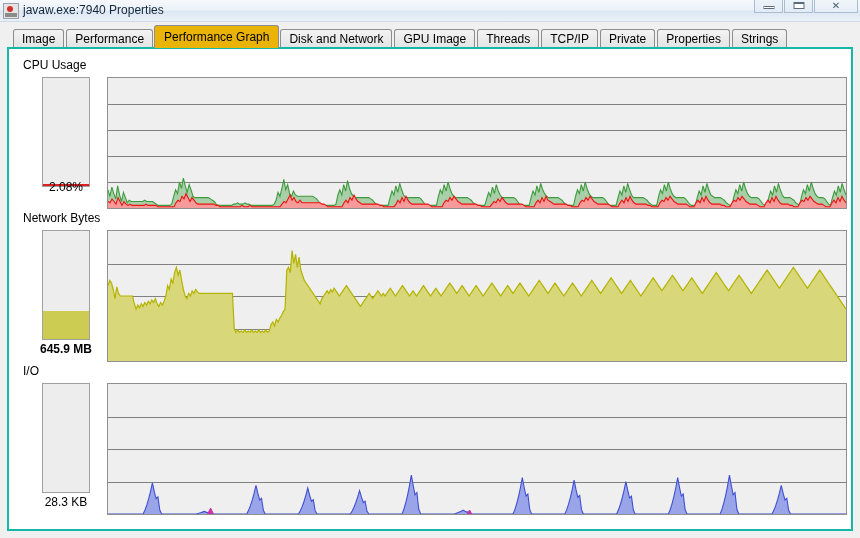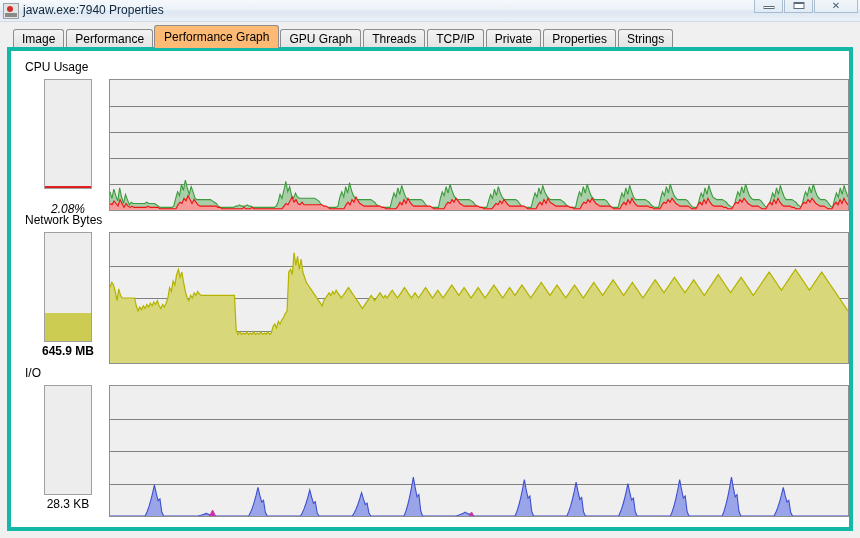--- a/index.html
+++ b/index.html
@@ -133,36 +133,36 @@
     color: #000;
     background: linear-gradient(180deg,#f3f3f3 0%,#e3e3e3 100%);
     border: 1px solid #8d8d8d;
     border-bottom: none;
     border-radius: 3px 3px 0 0;
     white-space: nowrap;
   }
   .tab.active {
     height: 23px;
     line-height: 22px;
-    background: #fdba74;
+    background: #eab308;
     border-color: #8d8d8d;
     margin-left: -1px;
     margin-right: 1px;
     position: relative;
     z-index: 5;
     padding: 0 9px;
   }
 
   
   .panel {
     position: absolute;
     left: 7px; top: 47px;
     width: 846px; height: 484px;
     background: #ffffff;
-    border: 4px solid #14b8a6;
+    border: 2px solid #14b8a6;
     overflow: hidden;
     padding-left: 31px;
   }
 
   
   .section {
     position: absolute;
     left: 0;
   }
   .sec-label {
@@ -226,36 +226,37 @@
       <div class="wb close">
         <span class="glyph">✕</span>
       </div>
     </div>
   </div>
 
   <div class="tabstrip" id="tabstrip">
       <div class="tab">Image</div>
       <div class="tab">Performance</div>
       <div class="tab active">Performance Graph</div>
-      <div class="tab">GPU Graph</div>
+      <div class="tab">Disk and Network</div>
+      <div class="tab">GPU Image</div>
       <div class="tab">Threads</div>
       <div class="tab">TCP/IP</div>
       <div class="tab">Private</div>
       <div class="tab">Properties</div>
       <div class="tab">Strings</div>
     </div>
 
   <div class="panel">
 
     <div class="section">
       <div class="sec-label" style="top:9px;">CPU Usage</div>
       <div class="gauge" style="left:33px; top:28px; height:110px;">
         <div class="gauge-fill" id="cpu-gauge-fill" style="height: 2.08%; background: rgb(224, 32, 32);"></div>
       </div>
-      <div class="gauge-value" style="left:12px; top:151px;font-style:italic;">2.08%</div>
+      <div class="gauge-value" style="left:12px; top:131px;">2.08%</div>
       <div class="graph" style="left:98px; top:28px; width:740px; height:132px;" id="cpu-graph">
           <svg width="738" height="130" viewBox="0 0 738 130">
     <rect width="738" height="130" fill="#efefef"></rect>
     <line x1="0" y1="26.5" x2="738" y2="26.5" stroke="#808080" stroke-width="1"></line>
             <line x1="0" y1="52.5" x2="738" y2="52.5" stroke="#808080" stroke-width="1"></line>
             <line x1="0" y1="78.5" x2="738" y2="78.5" stroke="#808080" stroke-width="1"></line>
             <line x1="0" y1="104.5" x2="738" y2="104.5" stroke="#808080" stroke-width="1"></line>
     <path d="M 0 130 L 0.00 111.80 L 1.93 118.30 L 3.86 109.20 L 5.80 115.70 L 7.73 120.90 L 9.66 107.90 L 11.59 117.00 L 13.52 123.50 L 15.46 114.40 L 17.39 119.60 L 19.32 124.80 L 21.25 122.20 L 23.18 123.50 L 25.12 123.50 L 27.05 123.50 L 28.98 123.50 L 30.91 123.50 L 32.84 123.50 L 34.77 123.50 L 36.71 122.20 L 38.64 123.50 L 40.57 123.50 L 42.50 123.50 L 44.43 123.50 L 46.37 124.80 L 48.30 126.10 L 50.23 127.40 L 52.16 127.40 L 54.09 127.40 L 56.03 127.40 L 57.96 127.40 L 59.89 127.40 L 61.82 127.40 L 63.75 126.10 L 65.69 118.30 L 67.62 111.80 L 69.55 115.70 L 71.48 104.00 L 73.41 110.50 L 75.35 100.10 L 77.28 107.90 L 79.21 114.40 L 81.14 106.60 L 83.07 111.80 L 85.01 118.30 L 86.94 119.60 L 88.87 119.60 L 90.80 119.60 L 92.73 119.60 L 94.66 119.60 L 96.60 119.60 L 98.53 119.60 L 100.46 119.60 L 102.39 120.90 L 104.32 122.20 L 106.26 123.50 L 108.19 126.10 L 110.12 127.40 L 112.05 127.40 L 113.98 127.40 L 115.92 127.40 L 117.85 127.40 L 119.78 127.40 L 121.71 127.40 L 123.64 127.40 L 125.58 126.10 L 127.51 126.10 L 129.44 124.80 L 131.37 126.10 L 133.30 126.10 L 135.24 126.10 L 137.17 124.80 L 139.10 126.10 L 141.03 126.10 L 142.96 127.40 L 144.90 127.40 L 146.83 127.40 L 148.76 127.40 L 150.69 127.40 L 152.62 127.40 L 154.55 127.40 L 156.49 127.40 L 158.42 127.40 L 160.35 127.40 L 162.28 127.40 L 164.21 127.40 L 166.15 126.10 L 168.08 122.20 L 170.01 114.40 L 171.94 118.30 L 173.87 110.50 L 175.81 101.40 L 177.74 111.80 L 179.67 106.60 L 181.60 115.70 L 183.53 118.30 L 185.47 113.10 L 187.40 117.00 L 189.33 118.30 L 191.26 118.30 L 193.19 118.30 L 195.13 118.30 L 197.06 118.30 L 198.99 118.30 L 200.92 118.30 L 202.85 118.30 L 204.79 118.30 L 206.72 119.60 L 208.65 120.90 L 210.58 123.50 L 212.51 126.10 L 214.45 127.40 L 216.38 127.40 L 218.31 127.40 L 220.24 127.40 L 222.17 127.40 L 224.10 127.40 L 226.04 127.40 L 227.97 126.10 L 229.90 117.00 L 231.83 111.80 L 233.76 117.00 L 235.70 106.60 L 237.63 113.10 L 239.56 102.70 L 241.49 110.50 L 243.42 115.70 L 245.36 118.30 L 247.29 119.60 L 249.22 119.60 L 251.15 119.60 L 253.08 119.60 L 255.02 119.60 L 256.95 119.60 L 258.88 119.60 L 260.81 119.60 L 262.74 120.90 L 264.68 122.20 L 266.61 124.80 L 268.54 126.10 L 270.47 127.40 L 272.40 127.40 L 274.34 127.40 L 276.27 127.40 L 278.20 127.40 L 280.13 127.40 L 282.06 119.60 L 283.99 113.10 L 285.93 117.00 L 287.86 107.90 L 289.79 114.40 L 291.72 105.30 L 293.65 111.80 L 295.59 117.00 L 297.52 119.60 L 299.45 119.60 L 301.38 119.60 L 303.31 119.60 L 305.25 119.60 L 307.18 119.60 L 309.11 119.60 L 311.04 119.60 L 312.97 120.90 L 314.91 123.50 L 316.84 126.10 L 318.77 127.40 L 320.70 127.40 L 322.63 127.40 L 324.57 127.40 L 326.50 127.40 L 328.43 127.40 L 330.36 118.30 L 332.29 111.80 L 334.23 115.70 L 336.16 106.60 L 338.09 113.10 L 340.02 104.00 L 341.95 110.50 L 343.88 115.70 L 345.82 118.30 L 347.75 119.60 L 349.68 119.60 L 351.61 119.60 L 353.54 119.60 L 355.48 119.60 L 357.41 119.60 L 359.34 119.60 L 361.27 120.90 L 363.20 122.20 L 365.14 124.80 L 367.07 126.10 L 369.00 127.40 L 370.93 127.40 L 372.86 127.40 L 374.80 127.40 L 376.73 127.40 L 378.66 120.90 L 380.59 114.40 L 382.52 118.30 L 384.46 109.20 L 386.39 115.70 L 388.32 106.60 L 390.25 113.10 L 392.18 117.00 L 394.12 119.60 L 396.05 119.60 L 397.98 119.60 L 399.91 119.60 L 401.84 119.60 L 403.77 119.60 L 405.71 119.60 L 407.64 120.90 L 409.57 123.50 L 411.50 126.10 L 413.43 127.40 L 415.37 127.40 L 417.30 127.40 L 419.23 127.40 L 421.16 127.40 L 423.09 119.60 L 425.03 113.10 L 426.96 117.00 L 428.89 107.90 L 430.82 114.40 L 432.75 105.30 L 434.69 111.80 L 436.62 115.70 L 438.55 118.30 L 440.48 119.60 L 442.41 119.60 L 444.35 119.60 L 446.28 119.60 L 448.21 119.60 L 450.14 119.60 L 452.07 120.90 L 454.01 122.20 L 455.94 124.80 L 457.87 126.10 L 459.80 127.40 L 461.73 127.40 L 463.66 127.40 L 465.60 127.40 L 467.53 118.30 L 469.46 111.80 L 471.39 115.70 L 473.32 106.60 L 475.26 113.10 L 477.19 104.00 L 479.12 110.50 L 481.05 115.70 L 482.98 118.30 L 484.92 119.60 L 486.85 119.60 L 488.78 119.60 L 490.71 119.60 L 492.64 119.60 L 494.58 119.60 L 496.51 120.90 L 498.44 123.50 L 500.37 126.10 L 502.30 127.40 L 504.24 127.40 L 506.17 127.40 L 508.10 127.40 L 510.03 119.60 L 511.96 113.10 L 513.90 117.00 L 515.83 107.90 L 517.76 114.40 L 519.69 105.30 L 521.62 111.80 L 523.55 117.00 L 525.49 119.60 L 527.42 119.60 L 529.35 119.60 L 531.28 119.60 L 533.21 119.60 L 535.15 119.60 L 537.08 120.90 L 539.01 122.20 L 540.94 124.80 L 542.87 126.10 L 544.81 127.40 L 546.74 127.40 L 548.67 127.40 L 550.60 118.30 L 552.53 111.80 L 554.47 115.70 L 556.40 106.60 L 558.33 113.10 L 560.26 104.00 L 562.19 110.50 L 564.13 115.70 L 566.06 118.30 L 567.99 119.60 L 569.92 119.60 L 571.85 119.60 L 573.79 119.60 L 575.72 119.60 L 577.65 120.90 L 579.58 123.50 L 581.51 126.10 L 583.45 127.40 L 585.38 127.40 L 587.31 127.40 L 589.24 119.60 L 591.17 113.10 L 593.10 117.00 L 595.04 107.90 L 596.97 114.40 L 598.90 105.30 L 600.83 111.80 L 602.76 117.00 L 604.70 118.30 L 606.63 119.60 L 608.56 119.60 L 610.49 119.60 L 612.42 119.60 L 614.36 120.90 L 616.29 122.20 L 618.22 124.80 L 620.15 126.10 L 622.08 127.40 L 624.02 127.40 L 625.95 118.30 L 627.88 111.80 L 629.81 115.70 L 631.74 106.60 L 633.68 113.10 L 635.61 104.00 L 637.54 110.50 L 639.47 115.70 L 641.40 118.30 L 643.34 119.60 L 645.27 119.60 L 647.20 119.60 L 649.13 119.60 L 651.06 120.90 L 652.99 123.50 L 654.93 126.10 L 656.86 127.40 L 658.79 127.40 L 660.72 119.60 L 662.65 113.10 L 664.59 117.00 L 666.52 107.90 L 668.45 114.40 L 670.38 105.30 L 672.31 111.80 L 674.25 117.00 L 676.18 119.60 L 678.11 119.60 L 680.04 119.60 L 681.97 119.60 L 683.91 120.90 L 685.84 122.20 L 687.77 124.80 L 689.70 126.10 L 691.63 127.40 L 693.57 118.30 L 695.50 111.80 L 697.43 115.70 L 699.36 106.60 L 701.29 113.10 L 703.23 104.00 L 705.16 110.50 L 707.09 115.70 L 709.02 118.30 L 710.95 119.60 L 712.88 119.60 L 714.82 119.60 L 716.75 120.90 L 718.68 123.50 L 720.61 126.10 L 722.54 127.40 L 724.48 119.60 L 726.41 113.10 L 728.34 117.00 L 730.27 107.90 L 732.20 114.40 L 734.14 105.30 L 736.07 111.80 L 738.00 117.00 L 738 130 Z" fill="#a9cfa9"></path>
     <path d="M 0.00 111.80 L 1.93 118.30 L 3.86 109.20 L 5.80 115.70 L 7.73 120.90 L 9.66 107.90 L 11.59 117.00 L 13.52 123.50 L 15.46 114.40 L 17.39 119.60 L 19.32 124.80 L 21.25 122.20 L 23.18 123.50 L 25.12 123.50 L 27.05 123.50 L 28.98 123.50 L 30.91 123.50 L 32.84 123.50 L 34.77 123.50 L 36.71 122.20 L 38.64 123.50 L 40.57 123.50 L 42.50 123.50 L 44.43 123.50 L 46.37 124.80 L 48.30 126.10 L 50.23 127.40 L 52.16 127.40 L 54.09 127.40 L 56.03 127.40 L 57.96 127.40 L 59.89 127.40 L 61.82 127.40 L 63.75 126.10 L 65.69 118.30 L 67.62 111.80 L 69.55 115.70 L 71.48 104.00 L 73.41 110.50 L 75.35 100.10 L 77.28 107.90 L 79.21 114.40 L 81.14 106.60 L 83.07 111.80 L 85.01 118.30 L 86.94 119.60 L 88.87 119.60 L 90.80 119.60 L 92.73 119.60 L 94.66 119.60 L 96.60 119.60 L 98.53 119.60 L 100.46 119.60 L 102.39 120.90 L 104.32 122.20 L 106.26 123.50 L 108.19 126.10 L 110.12 127.40 L 112.05 127.40 L 113.98 127.40 L 115.92 127.40 L 117.85 127.40 L 119.78 127.40 L 121.71 127.40 L 123.64 127.40 L 125.58 126.10 L 127.51 126.10 L 129.44 124.80 L 131.37 126.10 L 133.30 126.10 L 135.24 126.10 L 137.17 124.80 L 139.10 126.10 L 141.03 126.10 L 142.96 127.40 L 144.90 127.40 L 146.83 127.40 L 148.76 127.40 L 150.69 127.40 L 152.62 127.40 L 154.55 127.40 L 156.49 127.40 L 158.42 127.40 L 160.35 127.40 L 162.28 127.40 L 164.21 127.40 L 166.15 126.10 L 168.08 122.20 L 170.01 114.40 L 171.94 118.30 L 173.87 110.50 L 175.81 101.40 L 177.74 111.80 L 179.67 106.60 L 181.60 115.70 L 183.53 118.30 L 185.47 113.10 L 187.40 117.00 L 189.33 118.30 L 191.26 118.30 L 193.19 118.30 L 195.13 118.30 L 197.06 118.30 L 198.99 118.30 L 200.92 118.30 L 202.85 118.30 L 204.79 118.30 L 206.72 119.60 L 208.65 120.90 L 210.58 123.50 L 212.51 126.10 L 214.45 127.40 L 216.38 127.40 L 218.31 127.40 L 220.24 127.40 L 222.17 127.40 L 224.10 127.40 L 226.04 127.40 L 227.97 126.10 L 229.90 117.00 L 231.83 111.80 L 233.76 117.00 L 235.70 106.60 L 237.63 113.10 L 239.56 102.70 L 241.49 110.50 L 243.42 115.70 L 245.36 118.30 L 247.29 119.60 L 249.22 119.60 L 251.15 119.60 L 253.08 119.60 L 255.02 119.60 L 256.95 119.60 L 258.88 119.60 L 260.81 119.60 L 262.74 120.90 L 264.68 122.20 L 266.61 124.80 L 268.54 126.10 L 270.47 127.40 L 272.40 127.40 L 274.34 127.40 L 276.27 127.40 L 278.20 127.40 L 280.13 127.40 L 282.06 119.60 L 283.99 113.10 L 285.93 117.00 L 287.86 107.90 L 289.79 114.40 L 291.72 105.30 L 293.65 111.80 L 295.59 117.00 L 297.52 119.60 L 299.45 119.60 L 301.38 119.60 L 303.31 119.60 L 305.25 119.60 L 307.18 119.60 L 309.11 119.60 L 311.04 119.60 L 312.97 120.90 L 314.91 123.50 L 316.84 126.10 L 318.77 127.40 L 320.70 127.40 L 322.63 127.40 L 324.57 127.40 L 326.50 127.40 L 328.43 127.40 L 330.36 118.30 L 332.29 111.80 L 334.23 115.70 L 336.16 106.60 L 338.09 113.10 L 340.02 104.00 L 341.95 110.50 L 343.88 115.70 L 345.82 118.30 L 347.75 119.60 L 349.68 119.60 L 351.61 119.60 L 353.54 119.60 L 355.48 119.60 L 357.41 119.60 L 359.34 119.60 L 361.27 120.90 L 363.20 122.20 L 365.14 124.80 L 367.07 126.10 L 369.00 127.40 L 370.93 127.40 L 372.86 127.40 L 374.80 127.40 L 376.73 127.40 L 378.66 120.90 L 380.59 114.40 L 382.52 118.30 L 384.46 109.20 L 386.39 115.70 L 388.32 106.60 L 390.25 113.10 L 392.18 117.00 L 394.12 119.60 L 396.05 119.60 L 397.98 119.60 L 399.91 119.60 L 401.84 119.60 L 403.77 119.60 L 405.71 119.60 L 407.64 120.90 L 409.57 123.50 L 411.50 126.10 L 413.43 127.40 L 415.37 127.40 L 417.30 127.40 L 419.23 127.40 L 421.16 127.40 L 423.09 119.60 L 425.03 113.10 L 426.96 117.00 L 428.89 107.90 L 430.82 114.40 L 432.75 105.30 L 434.69 111.80 L 436.62 115.70 L 438.55 118.30 L 440.48 119.60 L 442.41 119.60 L 444.35 119.60 L 446.28 119.60 L 448.21 119.60 L 450.14 119.60 L 452.07 120.90 L 454.01 122.20 L 455.94 124.80 L 457.87 126.10 L 459.80 127.40 L 461.73 127.40 L 463.66 127.40 L 465.60 127.40 L 467.53 118.30 L 469.46 111.80 L 471.39 115.70 L 473.32 106.60 L 475.26 113.10 L 477.19 104.00 L 479.12 110.50 L 481.05 115.70 L 482.98 118.30 L 484.92 119.60 L 486.85 119.60 L 488.78 119.60 L 490.71 119.60 L 492.64 119.60 L 494.58 119.60 L 496.51 120.90 L 498.44 123.50 L 500.37 126.10 L 502.30 127.40 L 504.24 127.40 L 506.17 127.40 L 508.10 127.40 L 510.03 119.60 L 511.96 113.10 L 513.90 117.00 L 515.83 107.90 L 517.76 114.40 L 519.69 105.30 L 521.62 111.80 L 523.55 117.00 L 525.49 119.60 L 527.42 119.60 L 529.35 119.60 L 531.28 119.60 L 533.21 119.60 L 535.15 119.60 L 537.08 120.90 L 539.01 122.20 L 540.94 124.80 L 542.87 126.10 L 544.81 127.40 L 546.74 127.40 L 548.67 127.40 L 550.60 118.30 L 552.53 111.80 L 554.47 115.70 L 556.40 106.60 L 558.33 113.10 L 560.26 104.00 L 562.19 110.50 L 564.13 115.70 L 566.06 118.30 L 567.99 119.60 L 569.92 119.60 L 571.85 119.60 L 573.79 119.60 L 575.72 119.60 L 577.65 120.90 L 579.58 123.50 L 581.51 126.10 L 583.45 127.40 L 585.38 127.40 L 587.31 127.40 L 589.24 119.60 L 591.17 113.10 L 593.10 117.00 L 595.04 107.90 L 596.97 114.40 L 598.90 105.30 L 600.83 111.80 L 602.76 117.00 L 604.70 118.30 L 606.63 119.60 L 608.56 119.60 L 610.49 119.60 L 612.42 119.60 L 614.36 120.90 L 616.29 122.20 L 618.22 124.80 L 620.15 126.10 L 622.08 127.40 L 624.02 127.40 L 625.95 118.30 L 627.88 111.80 L 629.81 115.70 L 631.74 106.60 L 633.68 113.10 L 635.61 104.00 L 637.54 110.50 L 639.47 115.70 L 641.40 118.30 L 643.34 119.60 L 645.27 119.60 L 647.20 119.60 L 649.13 119.60 L 651.06 120.90 L 652.99 123.50 L 654.93 126.10 L 656.86 127.40 L 658.79 127.40 L 660.72 119.60 L 662.65 113.10 L 664.59 117.00 L 666.52 107.90 L 668.45 114.40 L 670.38 105.30 L 672.31 111.80 L 674.25 117.00 L 676.18 119.60 L 678.11 119.60 L 680.04 119.60 L 681.97 119.60 L 683.91 120.90 L 685.84 122.20 L 687.77 124.80 L 689.70 126.10 L 691.63 127.40 L 693.57 118.30 L 695.50 111.80 L 697.43 115.70 L 699.36 106.60 L 701.29 113.10 L 703.23 104.00 L 705.16 110.50 L 707.09 115.70 L 709.02 118.30 L 710.95 119.60 L 712.88 119.60 L 714.82 119.60 L 716.75 120.90 L 718.68 123.50 L 720.61 126.10 L 722.54 127.40 L 724.48 119.60 L 726.41 113.10 L 728.34 117.00 L 730.27 107.90 L 732.20 114.40 L 734.14 105.30 L 736.07 111.80 L 738.00 117.00" fill="none" stroke="#3d9a3d" stroke-width="1.1"></path>
     <path d="M 0 130 L 0.00 123.50 L 2.00 124.80 L 4.00 120.90 L 6.00 123.50 L 8.00 126.10 L 10.00 119.60 L 12.00 123.50 L 14.00 127.40 L 16.00 123.50 L 18.00 126.10 L 20.00 127.40 L 22.00 126.10 L 24.00 127.40 L 26.00 127.40 L 28.00 127.40 L 30.00 127.40 L 32.00 127.40 L 34.00 127.40 L 36.00 127.40 L 38.00 126.10 L 40.00 127.40 L 42.00 127.40 L 44.00 127.40 L 46.00 127.40 L 48.00 127.40 L 50.00 128.70 L 52.00 128.70 L 54.00 128.70 L 56.00 128.70 L 58.00 128.70 L 60.00 128.70 L 62.00 128.70 L 64.00 128.70 L 66.00 128.70 L 68.00 124.80 L 70.00 122.20 L 72.00 123.50 L 74.00 118.30 L 76.00 120.90 L 78.00 115.70 L 80.00 119.60 L 82.00 123.50 L 84.00 119.60 L 86.00 122.20 L 88.00 124.80 L 90.00 126.10 L 92.00 126.10 L 94.00 126.10 L 96.00 126.10 L 98.00 126.10 L 100.00 126.10 L 102.00 126.10 L 104.00 126.10 L 106.00 126.10 L 108.00 127.40 L 110.00 127.40 L 112.00 128.70 L 114.00 128.70 L 116.00 128.70 L 118.00 128.70 L 120.00 128.70 L 122.00 128.70 L 124.00 128.70 L 126.00 128.70 L 128.00 128.70 L 130.00 128.70 L 132.00 128.70 L 134.00 127.40 L 136.00 128.70 L 138.00 128.70 L 140.00 128.70 L 142.00 127.40 L 144.00 128.70 L 146.00 128.70 L 148.00 128.70 L 150.00 128.70 L 152.00 128.70 L 154.00 128.70 L 156.00 128.70 L 158.00 128.70 L 160.00 128.70 L 162.00 128.70 L 164.00 128.70 L 166.00 128.70 L 168.00 128.70 L 170.00 128.70 L 172.00 128.70 L 174.00 126.10 L 176.00 123.50 L 178.00 124.80 L 180.00 120.90 L 182.00 117.00 L 184.00 122.20 L 186.00 119.60 L 188.00 123.50 L 190.00 124.80 L 192.00 122.20 L 194.00 124.80 L 196.00 124.80 L 198.00 124.80 L 200.00 124.80 L 202.00 124.80 L 204.00 124.80 L 206.00 124.80 L 208.00 124.80 L 210.00 124.80 L 212.00 124.80 L 214.00 126.10 L 216.00 126.10 L 218.00 127.40 L 220.00 128.70 L 222.00 128.70 L 224.00 128.70 L 226.00 128.70 L 228.00 128.70 L 230.00 128.70 L 232.00 128.70 L 234.00 128.70 L 236.00 124.80 L 238.00 122.20 L 240.00 124.80 L 242.00 119.60 L 244.00 122.20 L 246.00 117.00 L 248.00 120.90 L 250.00 123.50 L 252.00 124.80 L 254.00 126.10 L 256.00 126.10 L 258.00 126.10 L 260.00 126.10 L 262.00 126.10 L 264.00 126.10 L 266.00 126.10 L 268.00 126.10 L 270.00 126.10 L 272.00 127.40 L 274.00 127.40 L 276.00 128.70 L 278.00 128.70 L 280.00 128.70 L 282.00 128.70 L 284.00 128.70 L 286.00 128.70 L 288.00 126.10 L 290.00 122.20 L 292.00 124.80 L 294.00 119.60 L 296.00 123.50 L 298.00 118.30 L 300.00 122.20 L 302.00 124.80 L 304.00 126.10 L 306.00 126.10 L 308.00 126.10 L 310.00 126.10 L 312.00 126.10 L 314.00 126.10 L 316.00 126.10 L 318.00 126.10 L 320.00 126.10 L 322.00 127.40 L 324.00 128.70 L 326.00 128.70 L 328.00 128.70 L 330.00 128.70 L 332.00 128.70 L 334.00 128.70 L 336.00 124.80 L 338.00 122.20 L 340.00 123.50 L 342.00 119.60 L 344.00 122.20 L 346.00 118.30 L 348.00 120.90 L 350.00 123.50 L 352.00 124.80 L 354.00 126.10 L 356.00 126.10 L 358.00 126.10 L 360.00 126.10 L 362.00 126.10 L 364.00 126.10 L 366.00 126.10 L 368.00 126.10 L 370.00 127.40 L 372.00 127.40 L 374.00 128.70 L 376.00 128.70 L 378.00 128.70 L 380.00 128.70 L 382.00 128.70 L 384.00 126.10 L 386.00 123.50 L 388.00 124.80 L 390.00 120.90 L 392.00 123.50 L 394.00 119.60 L 396.00 122.20 L 398.00 124.80 L 400.00 126.10 L 402.00 126.10 L 404.00 126.10 L 406.00 126.10 L 408.00 126.10 L 410.00 126.10 L 412.00 126.10 L 414.00 126.10 L 416.00 127.40 L 418.00 128.70 L 420.00 128.70 L 422.00 128.70 L 424.00 128.70 L 426.00 128.70 L 428.00 124.80 L 430.00 122.20 L 432.00 124.80 L 434.00 119.60 L 436.00 123.50 L 438.00 118.30 L 440.00 122.20 L 442.00 123.50 L 444.00 124.80 L 446.00 126.10 L 448.00 126.10 L 450.00 126.10 L 452.00 126.10 L 454.00 126.10 L 456.00 126.10 L 458.00 126.10 L 460.00 127.40 L 462.00 127.40 L 464.00 128.70 L 466.00 128.70 L 468.00 128.70 L 470.00 128.70 L 472.00 124.80 L 474.00 122.20 L 476.00 123.50 L 478.00 119.60 L 480.00 122.20 L 482.00 118.30 L 484.00 120.90 L 486.00 123.50 L 488.00 124.80 L 490.00 126.10 L 492.00 126.10 L 494.00 126.10 L 496.00 126.10 L 498.00 126.10 L 500.00 126.10 L 502.00 127.40 L 504.00 128.70 L 506.00 128.70 L 508.00 128.70 L 510.00 128.70 L 512.00 124.80 L 514.00 122.20 L 516.00 124.80 L 518.00 119.60 L 520.00 123.50 L 522.00 118.30 L 524.00 122.20 L 526.00 124.80 L 528.00 126.10 L 530.00 126.10 L 532.00 126.10 L 534.00 126.10 L 536.00 126.10 L 538.00 126.10 L 540.00 127.40 L 542.00 127.40 L 544.00 128.70 L 546.00 128.70 L 548.00 128.70 L 550.00 128.70 L 552.00 124.80 L 554.00 122.20 L 556.00 123.50 L 558.00 119.60 L 560.00 122.20 L 562.00 118.30 L 564.00 120.90 L 566.00 123.50 L 568.00 124.80 L 570.00 126.10 L 572.00 126.10 L 574.00 126.10 L 576.00 126.10 L 578.00 126.10 L 580.00 127.40 L 582.00 128.70 L 584.00 128.70 L 586.00 128.70 L 588.00 124.80 L 590.00 122.20 L 592.00 124.80 L 594.00 119.60 L 596.00 123.50 L 598.00 118.30 L 600.00 122.20 L 602.00 124.80 L 604.00 126.10 L 606.00 126.10 L 608.00 126.10 L 610.00 126.10 L 612.00 126.10 L 614.00 127.40 L 616.00 127.40 L 618.00 128.70 L 620.00 128.70 L 622.00 128.70 L 624.00 124.80 L 626.00 122.20 L 628.00 123.50 L 630.00 119.60 L 632.00 122.20 L 634.00 118.30 L 636.00 120.90 L 638.00 123.50 L 640.00 124.80 L 642.00 126.10 L 644.00 126.10 L 646.00 126.10 L 648.00 126.10 L 650.00 127.40 L 652.00 128.70 L 654.00 128.70 L 656.00 128.70 L 658.00 124.80 L 660.00 122.20 L 662.00 124.80 L 664.00 119.60 L 666.00 123.50 L 668.00 118.30 L 670.00 122.20 L 672.00 124.80 L 674.00 126.10 L 676.00 126.10 L 678.00 126.10 L 680.00 126.10 L 682.00 127.40 L 684.00 127.40 L 686.00 128.70 L 688.00 128.70 L 690.00 128.70 L 692.00 124.80 L 694.00 122.20 L 696.00 123.50 L 698.00 119.60 L 700.00 122.20 L 702.00 118.30 L 704.00 120.90 L 706.00 123.50 L 708.00 124.80 L 710.00 126.10 L 712.00 126.10 L 714.00 126.10 L 716.00 127.40 L 718.00 128.70 L 720.00 128.70 L 722.00 128.70 L 724.00 124.80 L 726.00 122.20 L 728.00 124.80 L 730.00 119.60 L 732.00 123.50 L 734.00 118.30 L 736.00 122.20 L 738.00 124.80 L 738 130 Z" fill="#f79a9a"></path>

